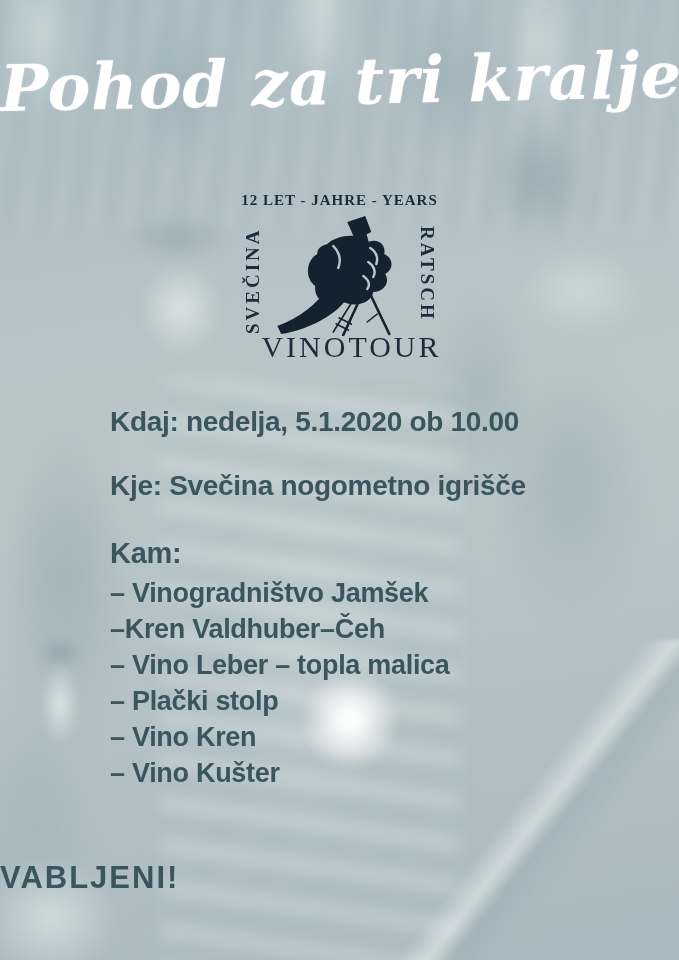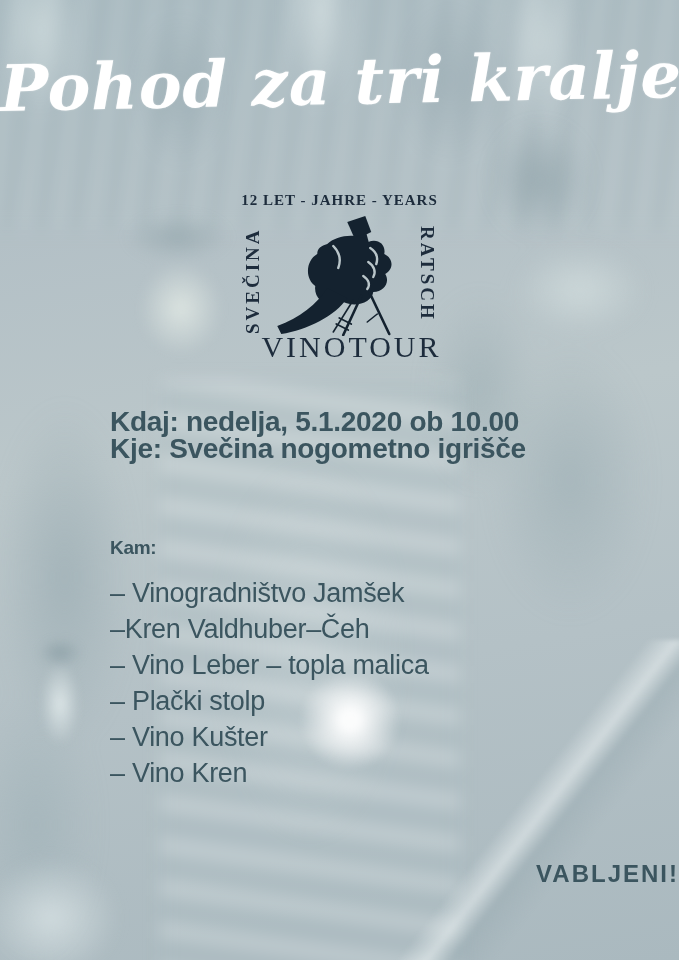--- a/index.html
+++ b/index.html
@@ -146,38 +146,38 @@
   .body-line {
     position: absolute;
     left: 110px;
     color: var(--body-text);
     font-weight: bold;
     font-size: 28px;
     letter-spacing: -0.3px;
     white-space: nowrap;
   }
   .when  { top: 374px; margin-top: 32px; }
-  .where { top: 433px; }
-  .kam   { top: 537px; font-size: 19px; }
+  .where { top: 470px; }
+  .kam   { top: 537px; font-size: 29px; }
   .destinations {
     position: absolute;
     left: 110px; top: 575px;
     color: var(--body-text);
-    font-weight: normal;
+    font-weight: bold;
     font-size: 27px;
     letter-spacing: -0.3px;
   }
   .destinations .dest-item { height: 36px; line-height: 36px; white-space: nowrap; }
   .closing {
     position: absolute;
     top: 860px; left: 0; right: 0;
-    text-align: right;
+    text-align: left;
     color: var(--body-text);
     font-weight: bold;
-    font-size: 24px;
+    font-size: 31px;
     letter-spacing: 2px;
     white-space: nowrap;
   }
 </style>
 </head>
 <body>
 
 <div class="poster">
 
   <div>
@@ -238,19 +238,19 @@
 
   <div class="body-line when">Kdaj: nedelja, 5.1.2020 ob 10.00</div>
   <div class="body-line where">Kje: Svečina nogometno igrišče</div>
   <div class="body-line kam">Kam:</div>
 
   <div class="destinations">
     <div class="dest-item">– Vinogradništvo Jamšek</div>
     <div class="dest-item">–Kren Valdhuber–Čeh</div>
     <div class="dest-item">– Vino Leber – topla malica</div>
     <div class="dest-item">– Plački stolp</div>
+    <div class="dest-item">– Vino Kren</div>
     <div class="dest-item">– Vino Kušter</div>
-    <div class="dest-item">– Vino Kren</div>
   </div>
 
   <div class="closing">VABLJENI!</div>
 
 </div>
 
 </body></html>

